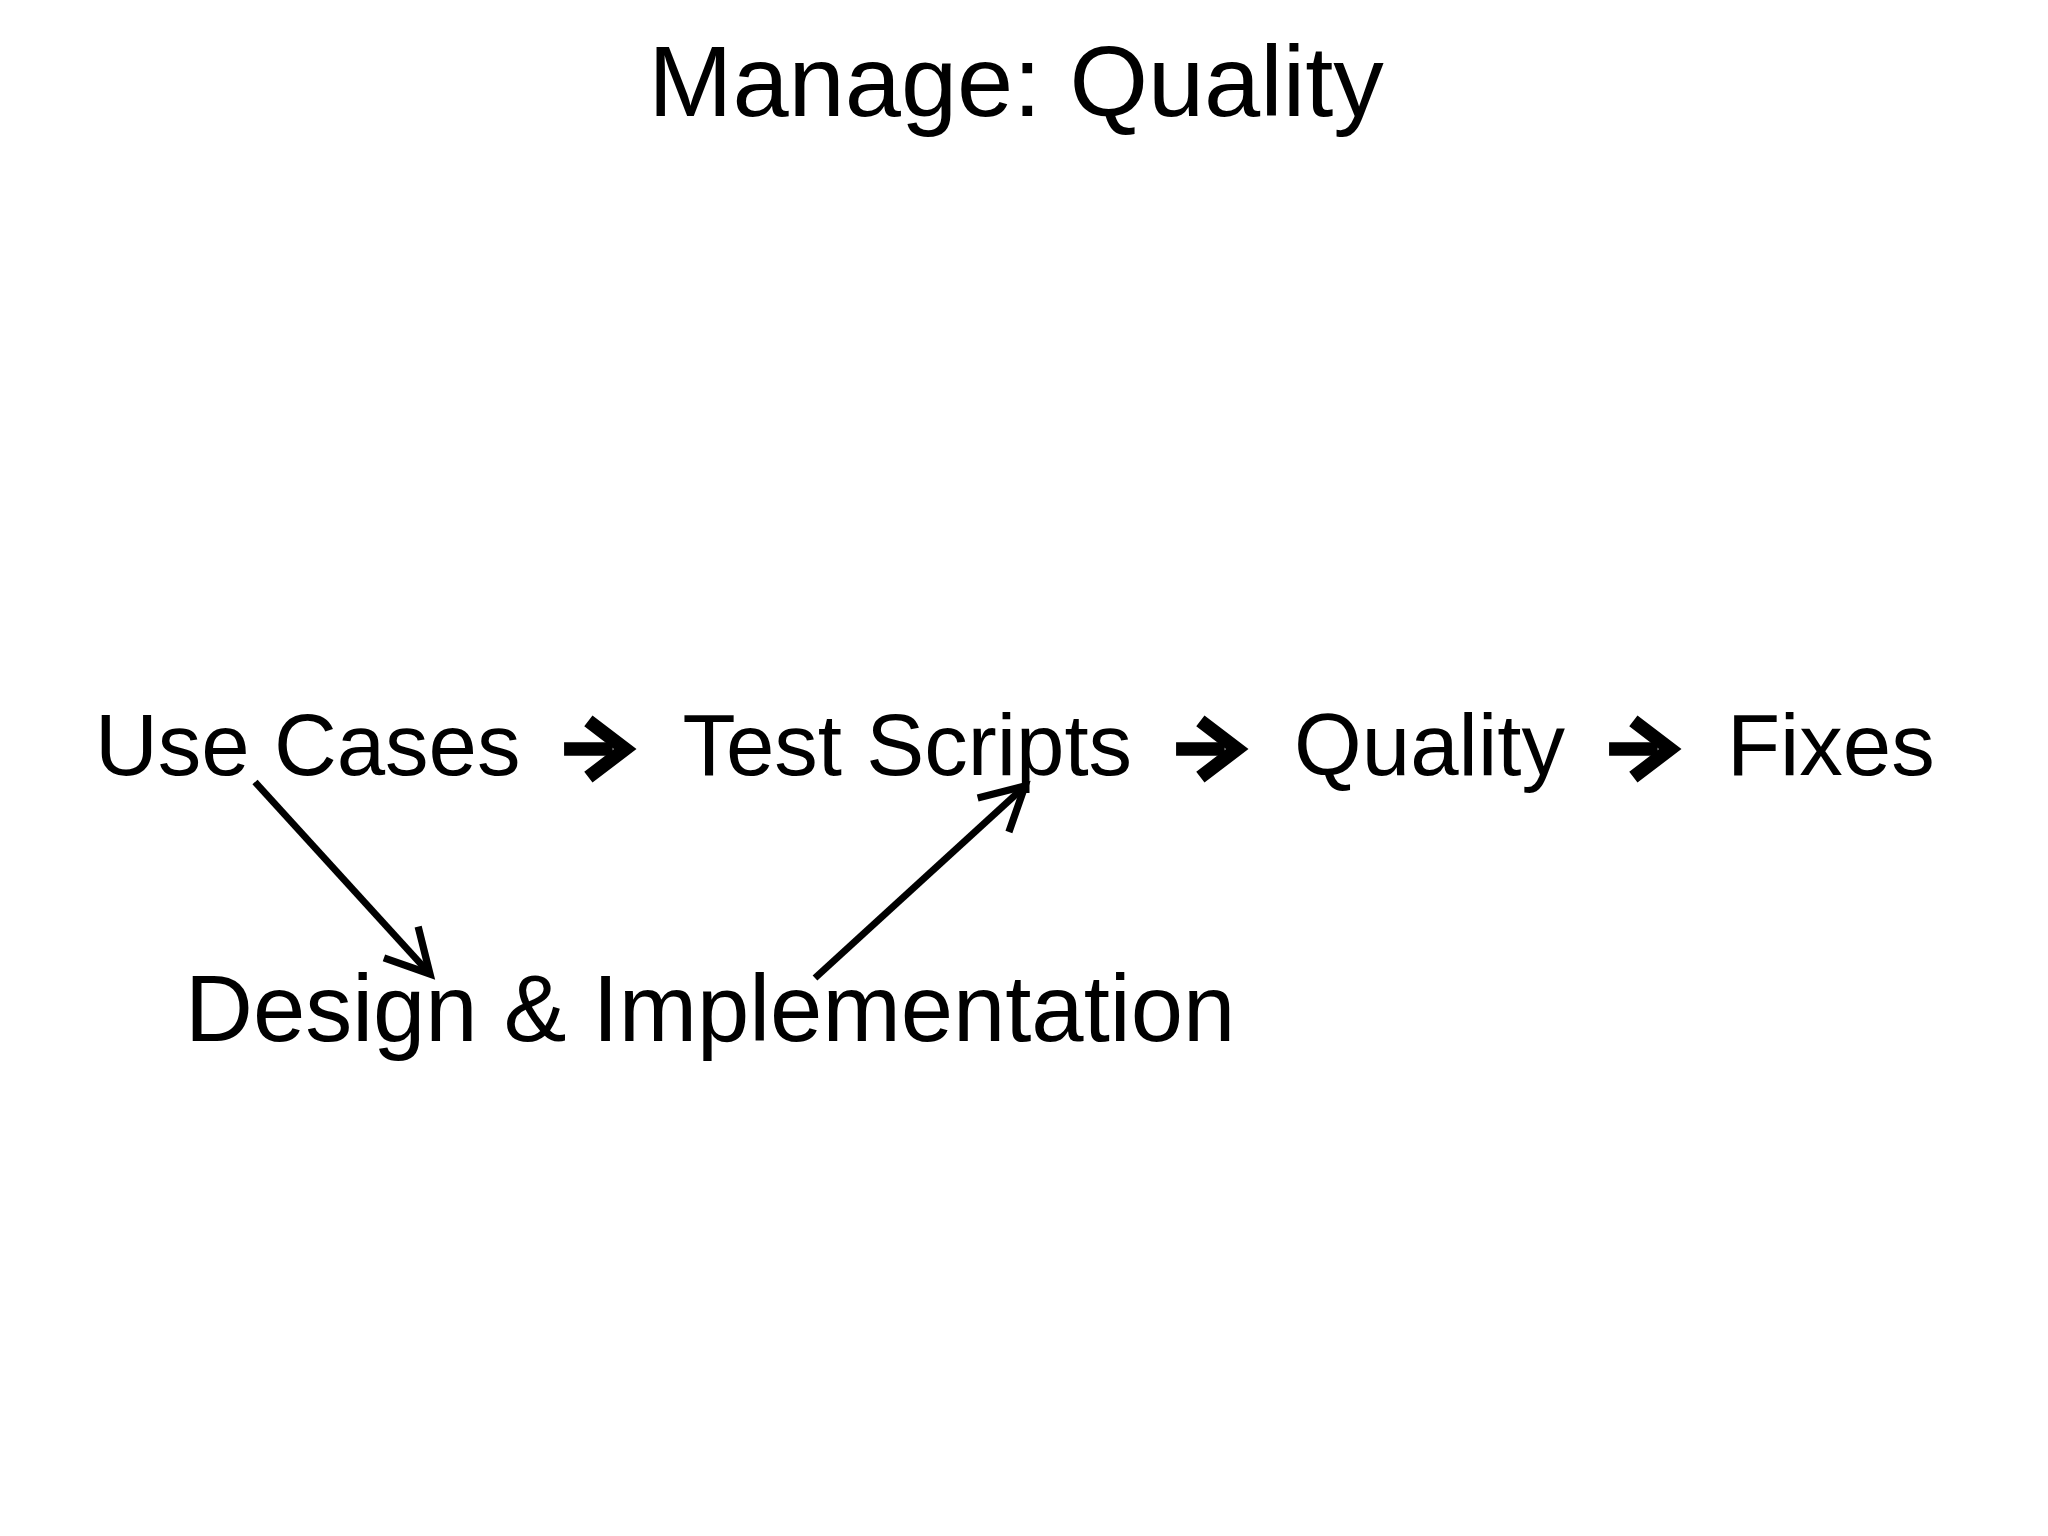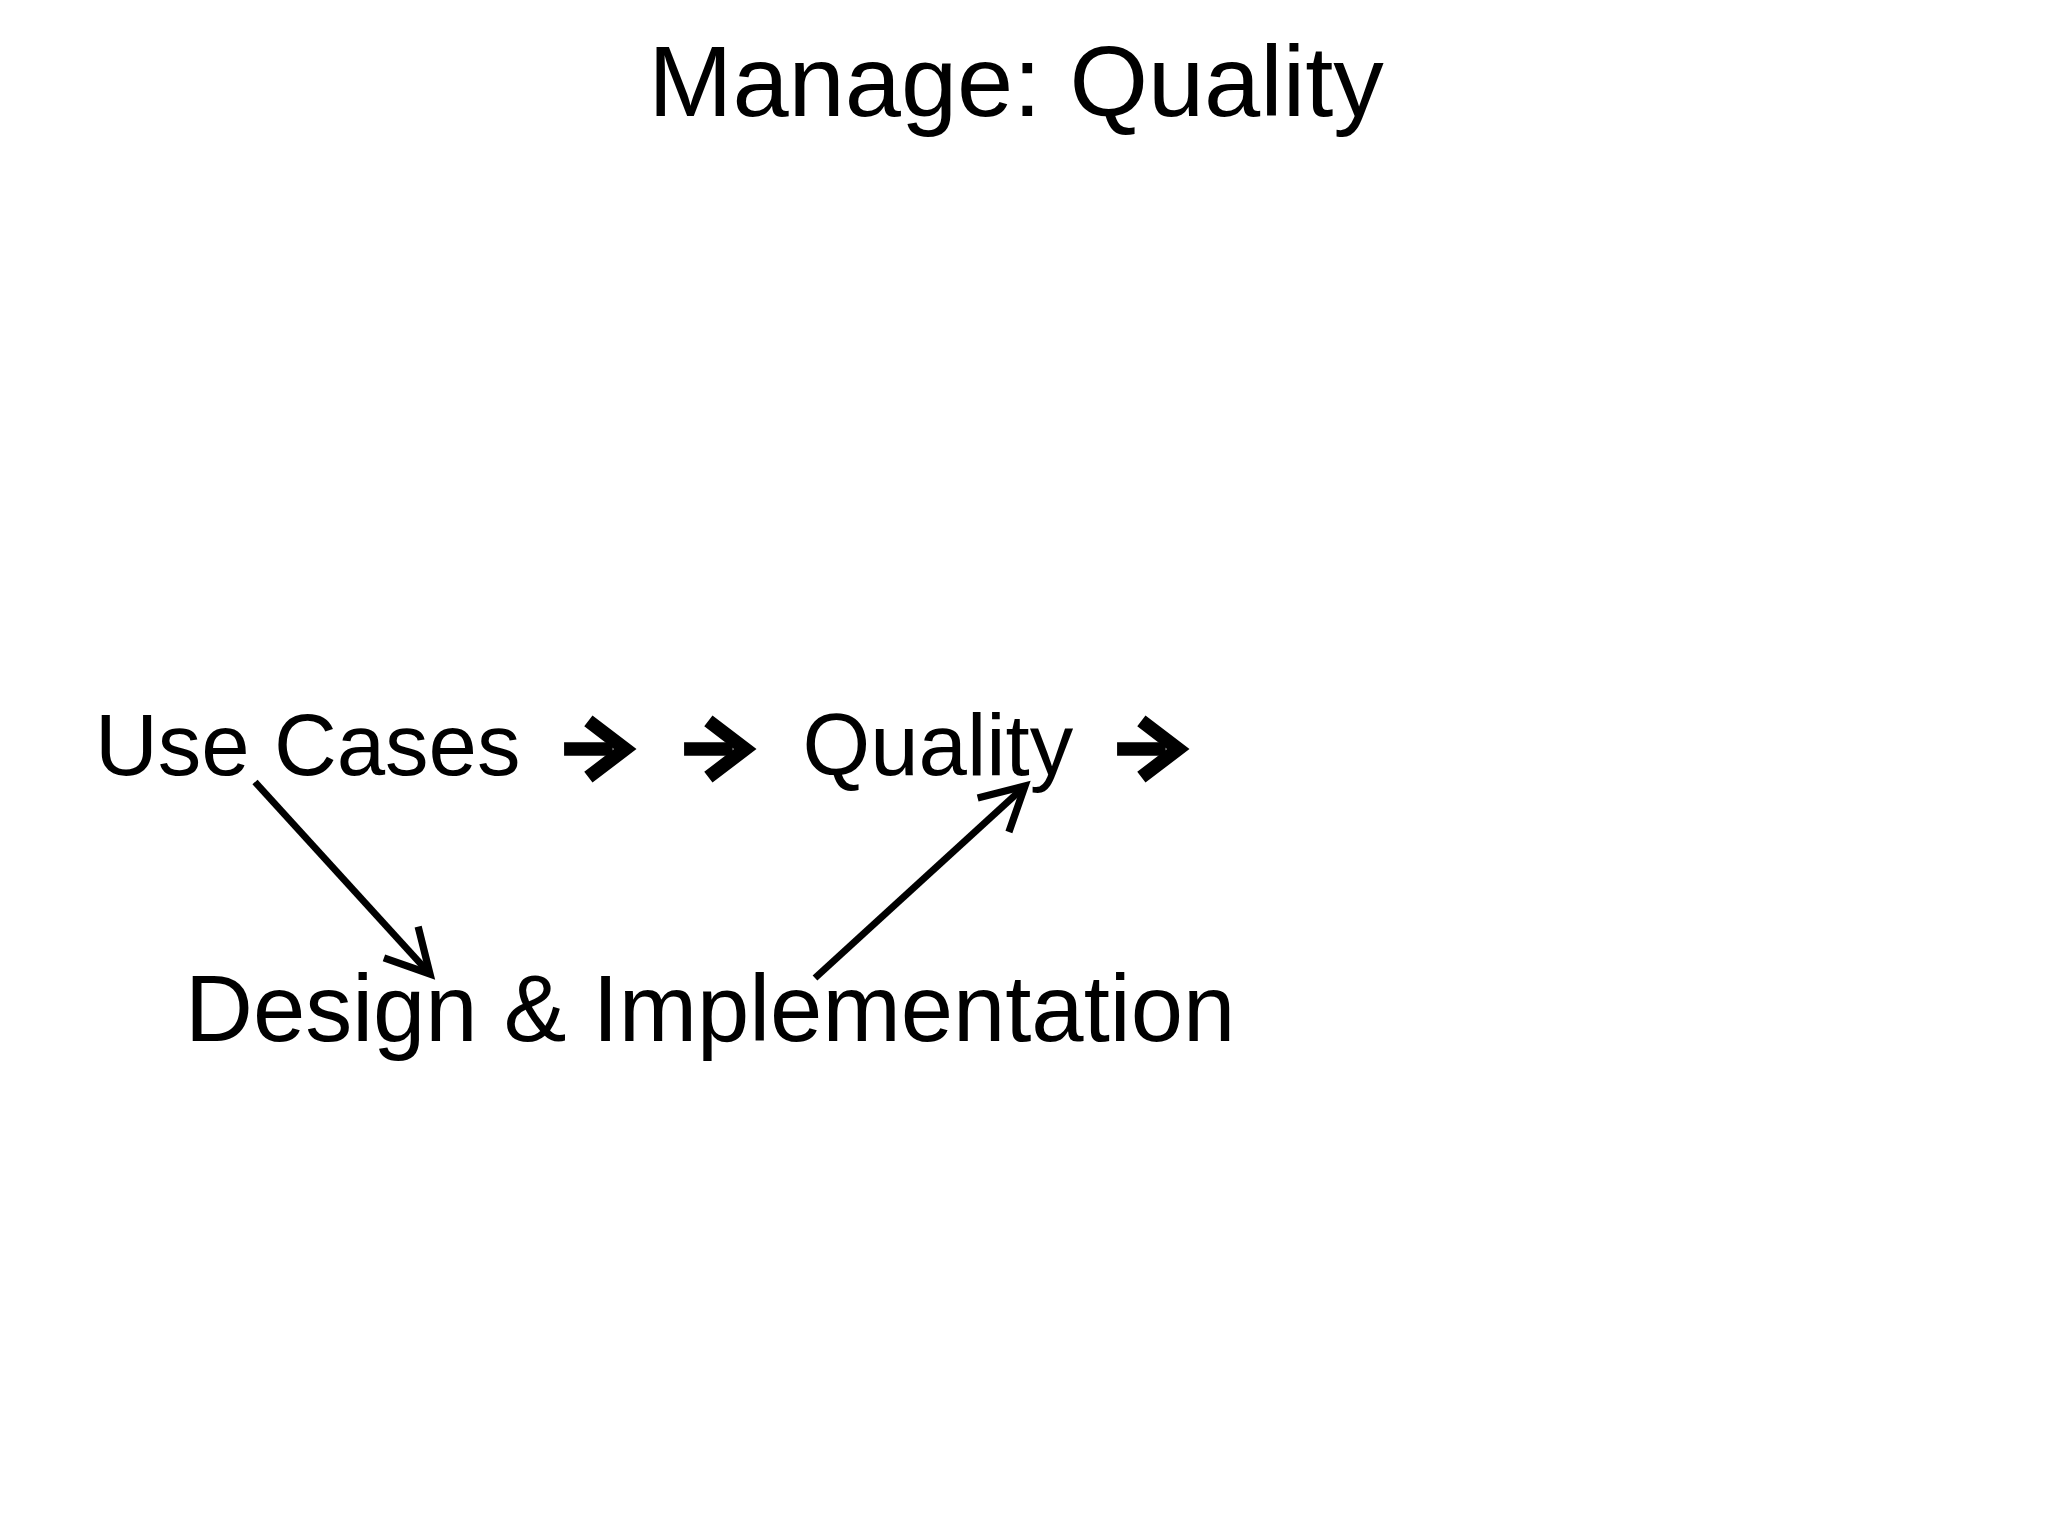--- a/index.html
+++ b/index.html
@@ -70,33 +70,35 @@
   <h1 class="slide-title">Manage: Quality</h1>
 
   <div class="flow">
     <span>Use Cases</span>
 
     <svg class="flow-arrow" viewBox="0 0 80 70" aria-hidden="true">
       <line x1="2" y1="35" x2="52" y2="35" stroke="#000000" stroke-width="14"></line>
       <polyline points="27,6 65,35 27,64" fill="none" stroke="#000000" stroke-width="14" stroke-linejoin="miter"></polyline>
     </svg>
 
+    <span>Test Scripts</span>
 
     <svg class="flow-arrow" viewBox="0 0 80 70" aria-hidden="true">
       <line x1="2" y1="35" x2="52" y2="35" stroke="#000000" stroke-width="14"></line>
       <polyline points="27,6 65,35 27,64" fill="none" stroke="#000000" stroke-width="14" stroke-linejoin="miter"></polyline>
     </svg>
 
     <span>Quality</span>
 
     <svg class="flow-arrow" viewBox="0 0 80 70" aria-hidden="true">
       <line x1="2" y1="35" x2="52" y2="35" stroke="#000000" stroke-width="14"></line>
       <polyline points="27,6 65,35 27,64" fill="none" stroke="#000000" stroke-width="14" stroke-linejoin="miter"></polyline>
     </svg>
 
+    <span>Fixes</span>
   </div>
 
   <div class="design-label">Design &amp; Implementation</div>
 
   <svg class="connectors" viewBox="0 0 2048 1536" aria-hidden="true">
     <defs>
       <marker id="open-arrowhead" viewBox="0 0 9 9" markerWidth="8.5" markerHeight="8.5" refX="7.5" refY="4.5" orient="auto">
         <polyline points="1,1 7.5,4.5 1,8" fill="none" stroke="#000000" stroke-width="1.1"></polyline>
       </marker>
     </defs>

